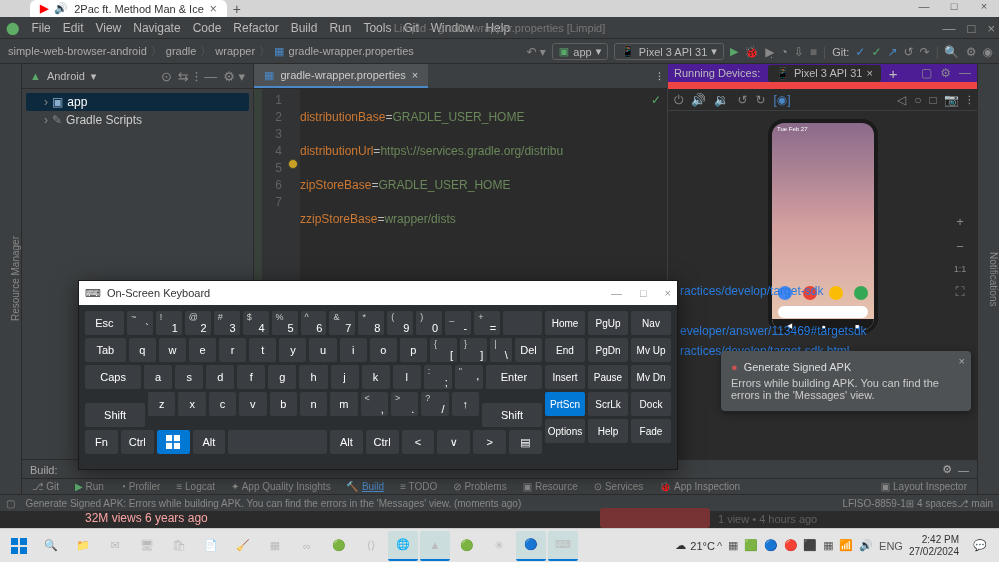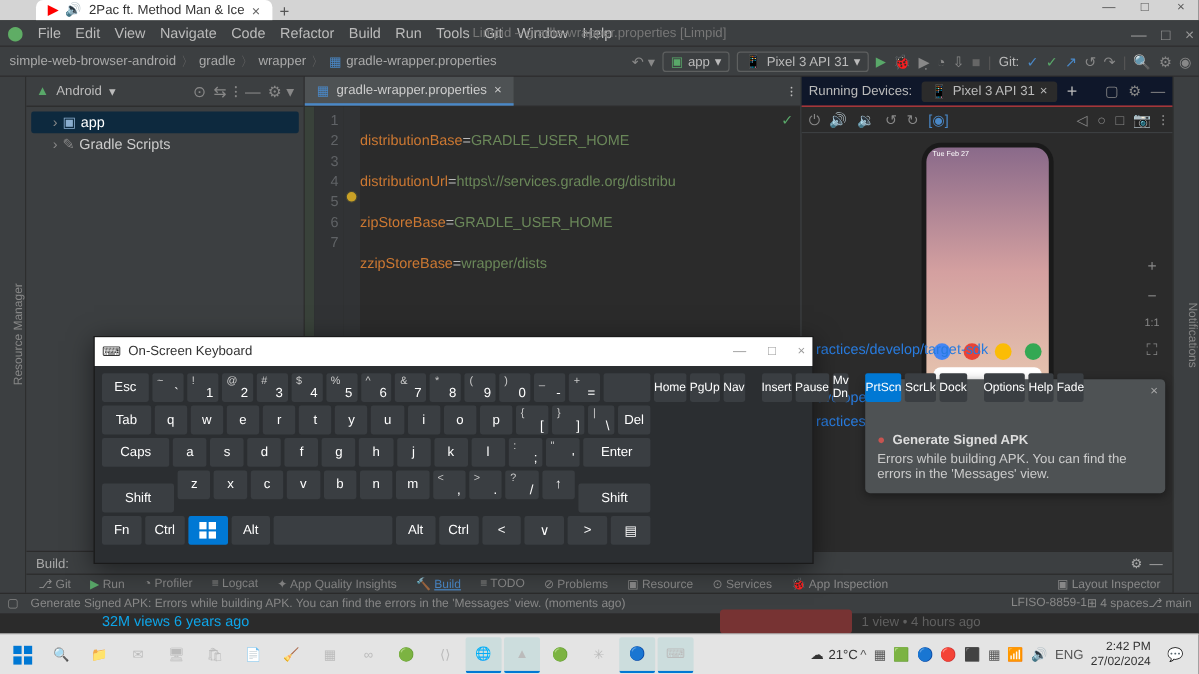--- a/index.html
+++ b/index.html
@@ -50,21 +50,21 @@
 .warn{position:absolute;left:32px;width:14px;height:100%;background:#313335;}
 .warn .dot{position:absolute;left:2px;width:10px;height:10px;border-radius:50%;background:#c9a126;border:1px solid #443;}
 .code{position:absolute;left:46px;right:0;top:0;padding:3px 0 0 0;line-height:17px;white-space:pre;}
 .code .ln{display:block;}
 .k{color:#cc7832;}
 .v{color:#6a8759;}
 .eq{color:#bbb;}
 .check{position:absolute;right:6px;top:4px;color:#59a869;font-size:12px;}
 
 .running-pane{width:310px;background:#2b2b2b;border-left:1px solid #3c3f41;display:flex;flex-direction:column;position:relative;}
-.running-head{height:25px;background:#0f172a;display:flex;align-items:center;padding:0 6px;border-bottom:1px solid #ef4444;font-size:11px;color:#bbb;gap:8px;}
+.running-head{height:25px;background:#4c1d95;display:flex;align-items:center;padding:0 6px;border-bottom:7px solid #ef4444;font-size:11px;color:#bbb;gap:8px;}
 .running-head .devtab{background:#2b2b2b;padding:2px 8px;border-radius:3px;display:flex;gap:4px;}
 .running-head .plus{color:#bbb;font-size:15px;}
 .running-head .rh-icons{margin-left:auto;display:flex;gap:8px;color:#888;font-size:12px;}
 .emu-toolbar{height:22px;background:#2b2b2b;display:flex;align-items:center;gap:8px;padding:0 6px;color:#888;font-size:12px;border-bottom:1px solid #3c3f41;}
 .emu-toolbar span{cursor:default;}
 .phone{position:absolute;top:55px;left:100px;width:110px;height:215px;background:#1a1a1a;border-radius:16px;padding:4px;}
 .phone-screen{width:100%;height:100%;border-radius:12px;background:linear-gradient(180deg,#8a6a8a 0%,#d4a0a0 50%,#e8c8b0 100%);position:relative;overflow:hidden;}
 .phone-status{position:absolute;top:3px;left:5px;font-size:6px;color:#fff;}
 .phone-icons{position:absolute;bottom:30px;left:0;right:0;display:flex;justify-content:space-around;}
 .phone-icons .pic{width:14px;height:14px;border-radius:50%;}
@@ -76,47 +76,47 @@
 .ide-status{position:absolute;bottom:0;left:0;right:0;height:17px;background:#3c3f41;border-top:1px solid #2b2b2b;color:#888;font-size:10px;display:flex;align-items:center;padding:0 6px;gap:10px;}
 .ide-status .r{margin-left:auto;display:flex;}
 
 .build-strip{position:absolute;left:22px;right:22px;bottom:32px;height:20px;background:#3c3f41;border-top:1px solid #2b2b2b;display:flex;align-items:center;padding:0 8px;gap:6px;color:#aaa;font-size:11px;}
 .tools-strip{position:absolute;left:22px;right:22px;bottom:17px;height:16px;background:#3c3f41;border-top:1px solid #2b2b2b;display:flex;align-items:center;padding:0 10px;gap:16px;color:#888;font-size:10px;}
 .tools-strip .sel{color:#4a88c7;text-decoration:underline;}
 .tools-strip .hammer{color:#59a869;}
 .tools-strip .r{margin-left:auto;}
 
 .notif{position:absolute;right:28px;bottom:100px;width:250px;background:#4e5254;border-radius:4px;padding:10px;color:#ccc;font-size:11px;box-shadow:0 2px 8px rgba(0,0,0,0.4);}
-.notif .ntitle{color:#ddd;font-weight:bold;margin-bottom:4px;display:flex;align-items:center;gap:6px;margin-top:35px;}
+.notif .ntitle{color:#ddd;font-weight:normal;margin-bottom:4px;display:flex;align-items:center;gap:6px;}
 .notif .ntitle::before{content:"●";color:#c75450;}
 .notif .close-n{position:absolute;right:6px;top:4px;color:#aaa;}
 .links-below{position:absolute;left:680px;bottom:150px;font-family:Consolas,monospace;font-size:12px;line-height:20px;}
 .links-below .link{color:#287bde;}
 .links-below .pl{color:#bbb;}
 
 .osk{position:absolute;top:280px;left:78px;width:600px;height:190px;background:#2b2e31;border:1px solid #1a1a1a;box-shadow:0 4px 20px rgba(0,0,0,0.5);}
 .osk-title{height:24px;background:#fff;color:#333;display:flex;align-items:center;padding:0 6px;font-size:11px;gap:6px;}
 .osk-title .osk-wc{margin-left:auto;display:flex;gap:18px;color:#999;}
 .osk-body{padding:6px;display:flex;gap:3px;}
 .osk-main{flex:1;display:flex;flex-direction:column;gap:3px;}
-.osk-side{width:126px;display:flex;flex-direction:row;gap:14px;}
+.osk-side{width:126px;display:flex;flex-direction:column;gap:3px;}
 .osk-row{display:flex;gap:3px;}
 .key{background:#3a3e42;color:#fff;border-radius:2px;display:flex;align-items:center;justify-content:center;font-size:11px;height:24px;flex:1;position:relative;}
 .key.w15{flex:1.5;}
 .key.w2{flex:2;}
 .key.w25{flex:2.2;margin-top:11px;}
 .key.w3{flex:3;}
 .key.sym .top{position:absolute;top:1px;left:4px;font-size:9px;color:#ccc;}
 .key.sym .bot{position:absolute;bottom:1px;right:4px;font-size:11px;}
 .key.active{background:#0078d4;}
 .key.win-logo svg{width:14px;height:14px;}
 .skey{background:#3a3e42;color:#fff;border-radius:2px;display:flex;align-items:center;justify-content:center;font-size:10px;height:24px;flex:1;}
 .skey.active{background:#0078d4;}
 
-.youtube-frag{position:absolute;left:85px;bottom:37px;color:#0ea5e9;font-size:12px;text-align:center;}
+.youtube-frag{position:absolute;left:85px;bottom:37px;color:#fca5a5;font-size:12px;text-align:center;}
 .youtube-frag2{position:absolute;left:718px;bottom:37px;color:#606060;font-size:11px;}
 .thumb{position:absolute;left:600px;bottom:34px;width:110px;height:20px;background:#733;border-radius:3px;}
 
 .taskbar{position:absolute;bottom:0;left:0;right:0;height:34px;background:#e4e4e4;display:flex;align-items:center;padding:0 4px;gap:2px;border-top:1px solid #ccc;}
 .tb-ico{width:30px;height:30px;display:flex;align-items:center;justify-content:center;border-radius:2px;}
 .tb-ico.active{background:#cdd;border-bottom:2px solid #0078d4;}
 .tb-sep{flex:1;}
 .tb-weather{display:flex;align-items:center;gap:4px;color:#333;font-size:11px;}
 .tb-tray{display:flex;align-items:center;gap:6px;color:#555;font-size:11px;}
 .tb-clock{text-align:right;font-size:10px;color:#333;line-height:12px;padding:0 4px;}
@@ -516,20 +516,25 @@
           <div class="key">∨</div>
           <div class="key">&gt;</div>
           <div class="key">▤</div>
         </div>
     </div>
     <div class="osk-side">
       <div class="osk-row" id="osk-s1">
           <div class="skey">Home</div>
           <div class="skey">PgUp</div>
           <div class="skey">Nav</div>
+        </div>
+      <div class="osk-row" id="osk-s2">
+          <div class="skey">End</div>
+          <div class="skey">PgDn</div>
+          <div class="skey">Mv Up</div>
         </div>
       <div class="osk-row" id="osk-s3">
           <div class="skey">Insert</div>
           <div class="skey">Pause</div>
           <div class="skey">Mv Dn</div>
         </div>
       <div class="osk-row" id="osk-s4">
           <div class="skey active">PrtScn</div>
           <div class="skey">ScrLk</div>
           <div class="skey">Dock</div>

